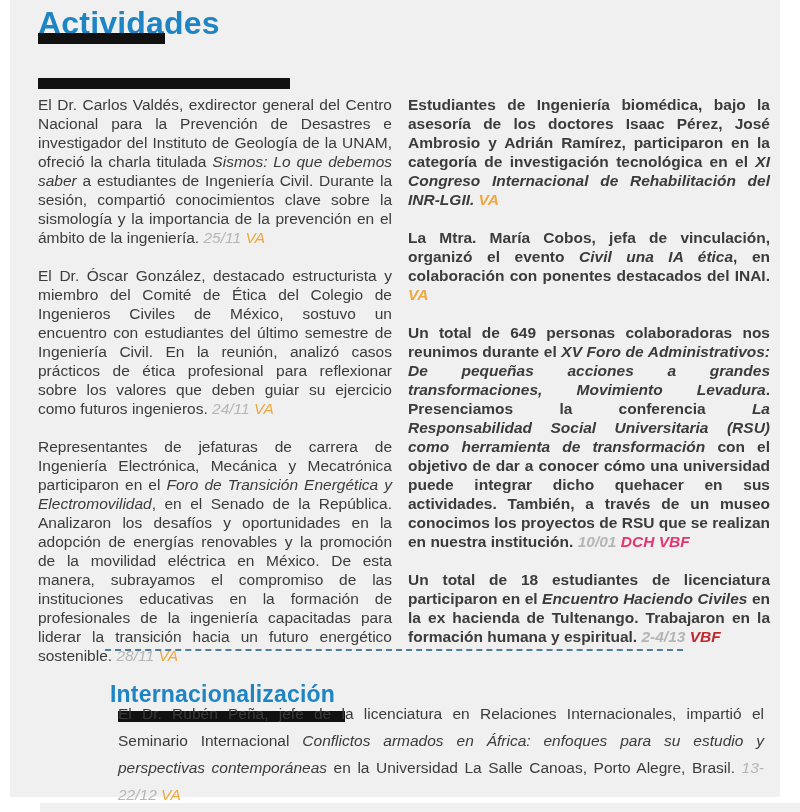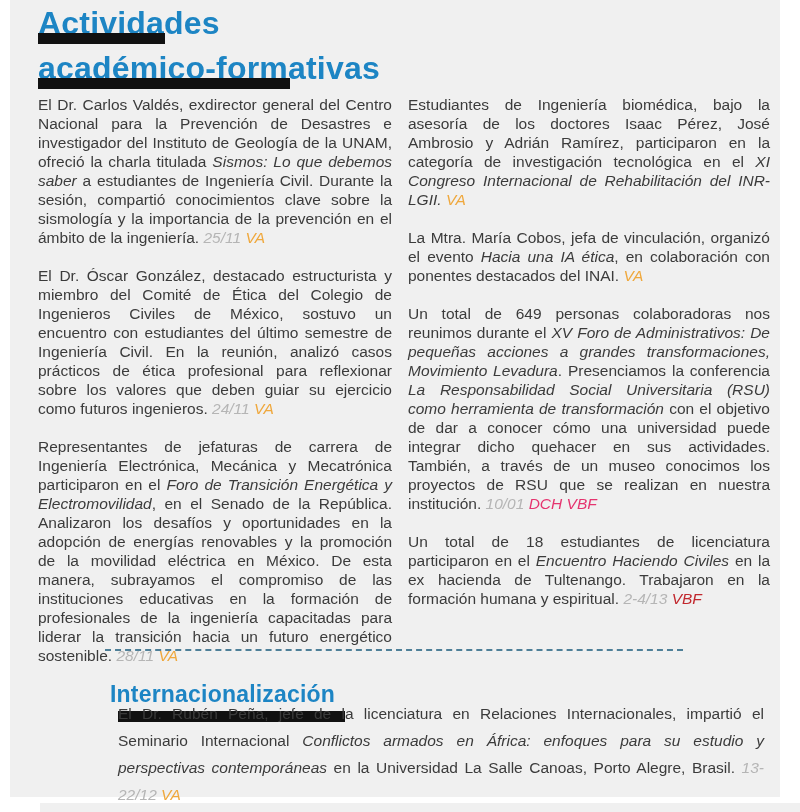--- a/index.html
+++ b/index.html
@@ -29,21 +29,21 @@
   }
   .bar1 { top:33px; width:127px; }
   .bar2 { top:78px; width:252px; }
   .col {
     position:absolute; top:95px;
     font-size:15.5px; line-height:19px;
     color:var(--text, #3b3b3b);
     text-align:justify; hyphens:auto;
   }
   .col-left  { left:28px;  width:354px; }
-  .col-right { left:398px; width:362px; }
+  .col-right { left:398px; width:362px;font-weight:bold; }
   .col p { margin-bottom:19px; }
   .seg-italic, .seg-date, .seg-credit-orange, .seg-credit-pink, .seg-credit-red { font-style:italic; }
   .seg-date          { color:var(--date_gray, #b5b5b5); }
   .seg-credit-orange { color:var(--credit_orange, #efa83d); }
   .seg-credit-pink   { color:var(--credit_pink, #e5346f); }
   .seg-credit-red    { color:var(--credit_red, #c1272d); }
   .divider {
     position:absolute; left:95px; top:649px; width:578px; height:0;
     border-top:2px dashed var(--divider_blue, #4e7f98);
   }
@@ -66,32 +66,31 @@
   }
 </style>
 </head>
 <body>
 
 <div class="page">
 
   <h1 class="headline h1a">Actividades</h1>
   <div class="bar bar1"></div>
 
-  <h1 class="headline h1b">académico-formativas</h1>
   <div class="bar bar2"></div>
 
   <div class="col col-left">
     <p><span class="seg-normal">El Dr. Carlos Valdés, exdirector general del Centro Nacional para la Prevención de Desastres e investigador del Instituto de Geología de la UNAM, ofreció la charla titulada </span><span class="seg-italic">Sismos: Lo que debemos saber</span><span class="seg-normal"> a estudiantes de Ingeniería Civil. Durante la sesión, compartió conocimientos clave sobre la sismología y la importancia de la prevención en el ámbito de la ingeniería. </span><span class="seg-date">25/11 </span><span class="seg-credit-orange">VA</span></p>
     <p><span class="seg-normal">El Dr. Óscar González, destacado estructurista y miembro del Comité de Ética del Colegio de Ingenieros Civiles de México, sostuvo un encuentro con estudiantes del último semestre de Ingeniería Civil. En la reunión, analizó casos prácticos de ética profesional para reflexionar sobre los valores que deben guiar su ejercicio como futuros ingenieros. </span><span class="seg-date">24/11 </span><span class="seg-credit-orange">VA</span></p>
     <p><span class="seg-normal">Representantes de jefaturas de carrera de Ingeniería Electrónica, Mecánica y Mecatrónica participaron en el </span><span class="seg-italic">Foro de Transición Energética y Electromovilidad</span><span class="seg-normal">, en el Senado de la República. Analizaron los desafíos y oportunidades en la adopción de energías renovables y la promoción de la movilidad eléctrica en México. De esta manera, subrayamos el compromiso de las instituciones educativas en la formación de profesionales de la ingeniería capacitadas para liderar la transición hacia un futuro energético sostenible. </span><span class="seg-date">28/11 </span><span class="seg-credit-orange">VA</span></p>
   </div>
 
   <div class="col col-right">
     <p><span class="seg-normal">Estudiantes de Ingeniería biomédica, bajo la asesoría de los doctores Isaac Pérez, José Ambrosio y Adrián Ramírez, participaron en la categoría de investigación tecnológica en el </span><span class="seg-italic">XI Congreso Internacional de Rehabilitación del INR-LGII. </span><span class="seg-credit-orange">VA</span></p>
-    <p><span class="seg-normal">La Mtra. María Cobos, jefa de vinculación, organizó el evento </span><span class="seg-italic">Hacia una IA ética</span><span class="seg-normal">, en colaboración con ponentes destacados del INAI. </span><span class="seg-credit-orange">VA</span></p>
+    <p><span class="seg-normal">La Mtra. María Cobos, jefa de vinculación, organizó el evento </span><span class="seg-italic">Civil una IA ética</span><span class="seg-normal">, en colaboración con ponentes destacados del INAI. </span><span class="seg-credit-orange">VA</span></p>
     <p><span class="seg-normal">Un total de 649 personas colaboradoras nos reunimos durante el </span><span class="seg-italic">XV Foro de Administrativos: De pequeñas acciones a grandes transformaciones, Movimiento Levadura</span><span class="seg-normal">. Presenciamos la conferencia </span><span class="seg-italic">La Responsabilidad Social Universitaria (RSU) como herramienta de transformación</span><span class="seg-normal"> con el objetivo de dar a conocer cómo una universidad puede integrar dicho quehacer en sus actividades. También, a través de un museo conocimos los proyectos de RSU que se realizan en nuestra institución. </span><span class="seg-date">10/01 </span><span class="seg-credit-pink">DCH VBF</span></p>
     <p><span class="seg-normal">Un total de 18 estudiantes de licenciatura participaron en el </span><span class="seg-italic">Encuentro Haciendo Civiles</span><span class="seg-normal"> en la ex hacienda de Tultenango. Trabajaron en la formación humana y espiritual. </span><span class="seg-date">2-4/13 </span><span class="seg-credit-red">VBF</span></p>
   </div>
 
   <div class="divider"></div>
 
   <h2 class="h2">Internacionalización</h2>
   <div class="bar bar3"></div>
 
   <p class="intl-p"><span class="seg-normal">El Dr. Rubén Peña, jefe de la licenciatura en Relaciones Internacionales, impartió el Seminario Internacional </span><span class="seg-italic">Conflictos armados en África: enfoques para su estudio y perspectivas contemporáneas</span><span class="seg-normal"> en la Universidad La Salle Canoas, Porto Alegre, Brasil. </span><span class="seg-date">13-22/12 </span><span class="seg-credit-orange">VA</span></p>

